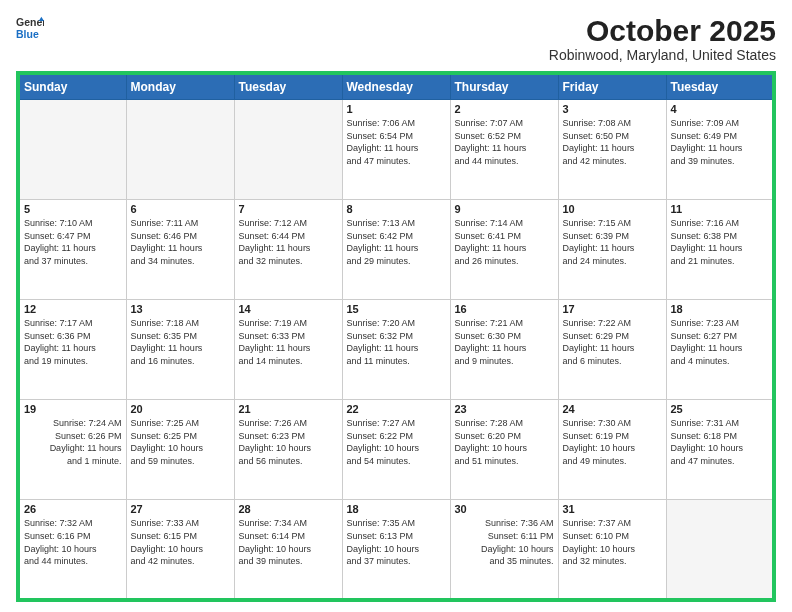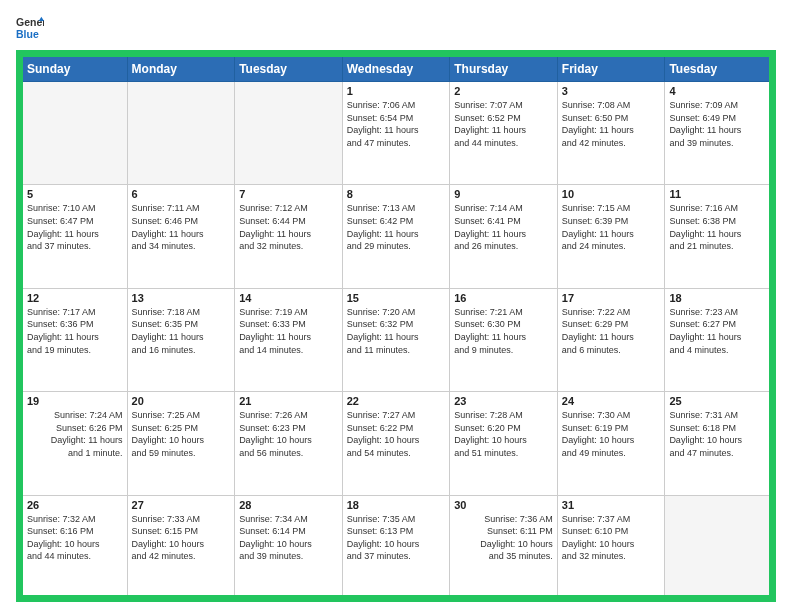--- a/index.html
+++ b/index.html
@@ -41,21 +41,21 @@
       color: #222;
       line-height: 1.1;
     }
     .title-block h2 {
       font-size: 14px;
       font-weight: normal;
       color: #333;
     }
     .calendar {
       flex: 1;
-      border: 7px solid #22c55e;
+      border: 4px solid #22c55e;
       border-collapse: collapse;
       width: 100%;
       table-layout: fixed;
     }
     .calendar th {
       background: #2c6db5;
       color: #fff;
       font-size: 12px;
       font-weight: bold;
       padding: 5px 4px;
@@ -98,20 +98,24 @@
 
 <div class="page">
   <div class="header">
     <div class="logo">
       <svg class="logo-icon" viewBox="0 0 32 32">
         <text x="0" y="14" font-size="12" font-weight="bold" fill="#333">General</text>
         <text x="0" y="27" font-size="12" font-weight="bold" fill="#1a6fc4">Blue</text>
         <polygon points="26,8 32,8 29,3" fill="#1a6fc4"></polygon>
       </svg>
     </div>
+    <div class="title-block">
+      <h1>October 2025</h1>
+      <h2>Robinwood, Maryland, United States</h2>
+    </div>
   </div>
 
   <table class="calendar">
     <thead>
       <tr>
       <th>Sunday</th>
           <th>Monday</th>
           <th>Tuesday</th>
           <th>Wednesday</th>
           <th>Thursday</th>

